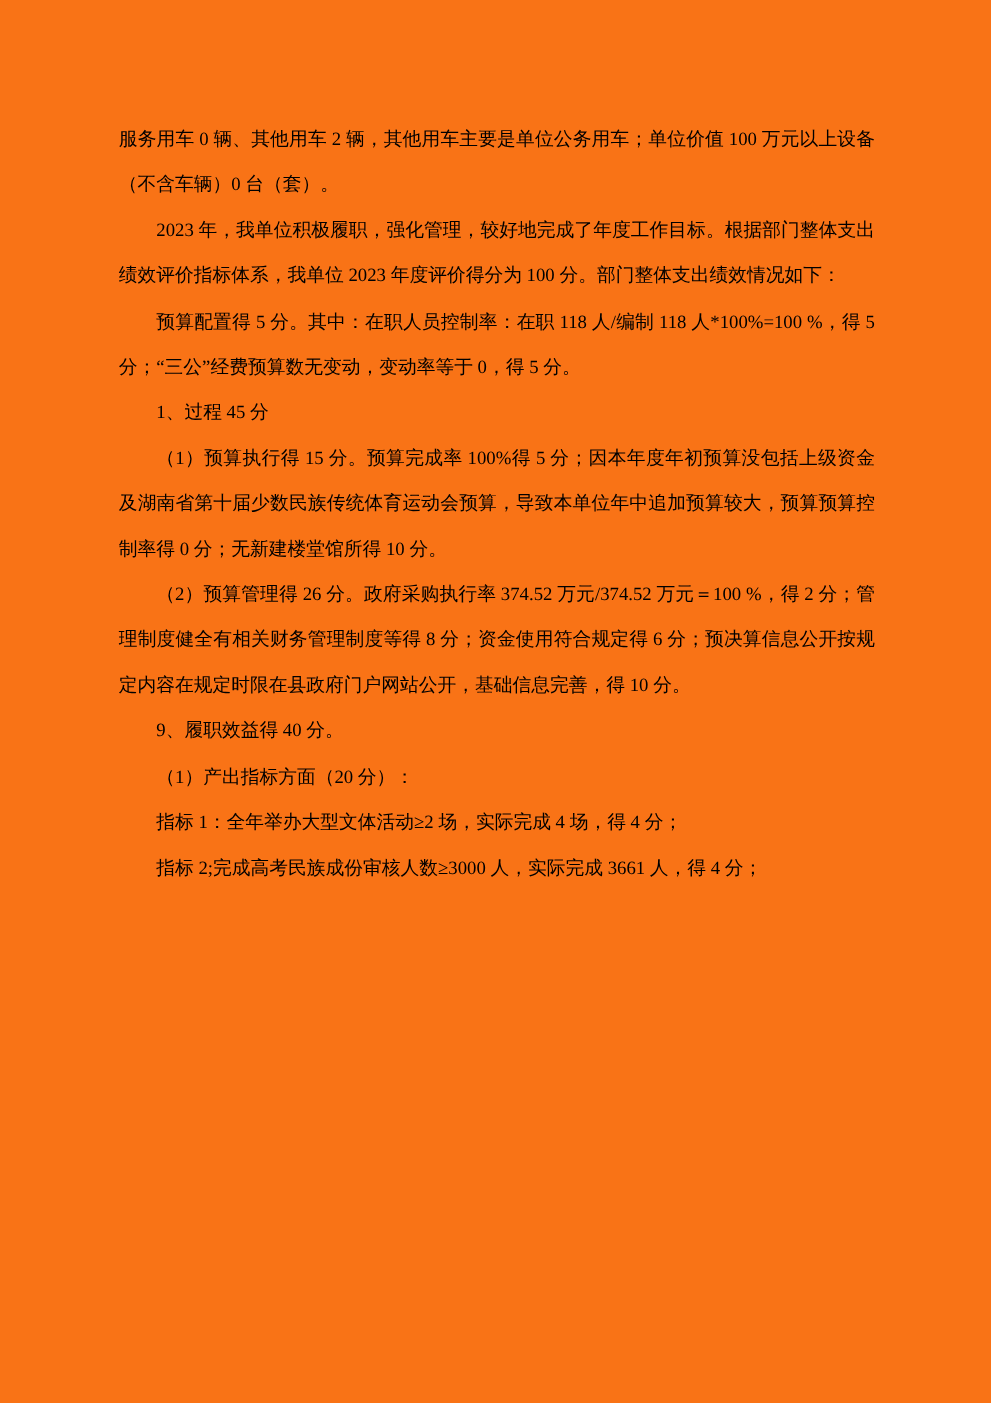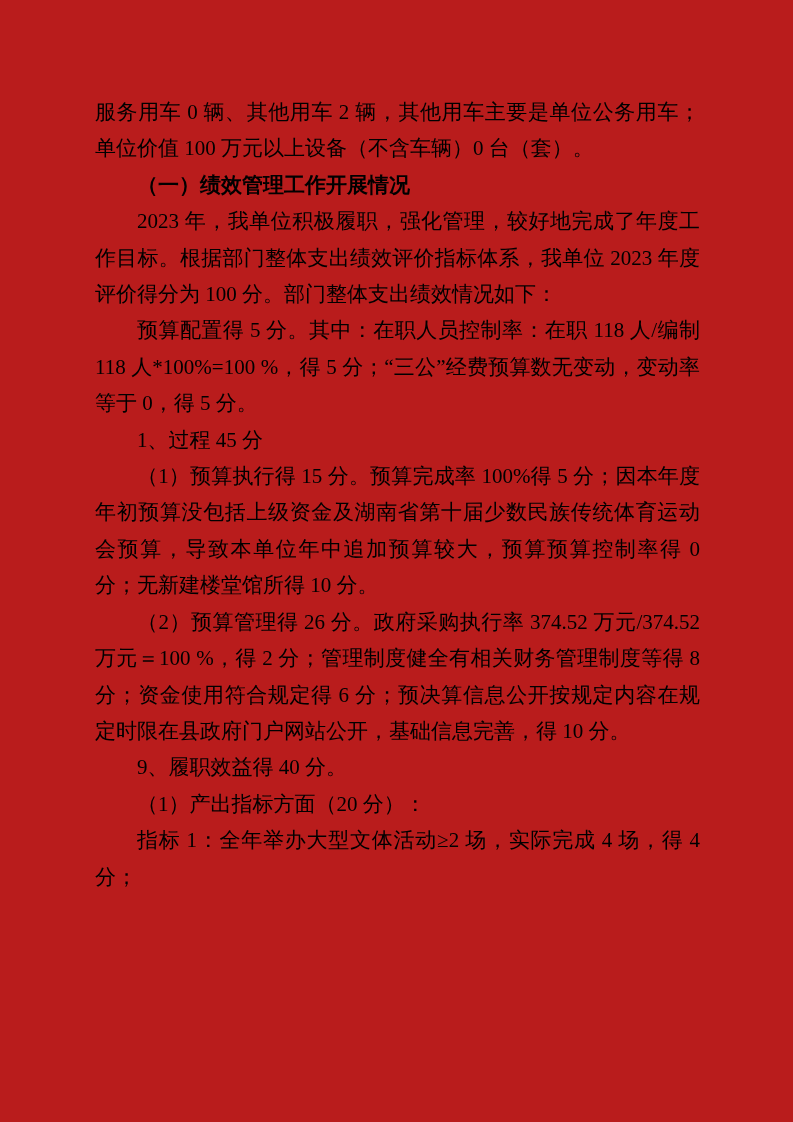--- a/index.html
+++ b/index.html
@@ -6,25 +6,25 @@
     margin: 0;
     padding: 0;
     background: #ffffff;
   }
   .page {
     position: relative;
     box-sizing: border-box;
     width: 793px;
     height: 1122px;
     margin: 0 auto;
-    background: #b91c1c;
+    background: #f97316;
     color: #000000;
     padding: 94px 93px 0 95px;
     font-family: "Liberation Serif", "DejaVu Serif", serif;
-    font-size: 21px;
+    font-size: 15px;
     line-height: 36.4px;
     overflow: hidden;
   }
   p {
     margin: 0;
     text-align: justify;
     text-justify: inter-ideograph;
     word-break: break-all;
   }
   .ind {
@@ -41,22 +41,22 @@
     font-weight: 600;
     text-indent: 2em;
     text-align: left;
   }
 </style>
 </head>
 <body>
 
 <div class="page">
   <p class="body">服务用车 0 辆、其他用车 2 辆，其他用车主要是单位公务用车；单位价值 100 万元以上设备（不含车辆）0 台（套）。</p>
-  <p class="h2">（一）绩效管理工作开展情况</p>
   <p class="body ind">2023 年，我单位积极履职，强化管理，较好地完成了年度工作目标。根据部门整体支出绩效评价指标体系，我单位 2023 年度评价得分为 100 分。部门整体支出绩效情况如下：</p>
   <p class="body ind">预算配置得 5 分。其中：在职人员控制率：在职 118 人/编制 118 人*100%=100 %，得 5 分；“三公”经费预算数无变动，变动率等于 0，得 5 分。</p>
   <p class="body ind">1、过程 45 分</p>
   <p class="body ind">（1）预算执行得 15 分。预算完成率 100%得 5 分；因本年度年初预算没包括上级资金及湖南省第十届少数民族传统体育运动会预算，导致本单位年中追加预算较大，预算预算控制率得 0 分；无新建楼堂馆所得 10 分。</p>
   <p class="body ind">（2）预算管理得 26 分。政府采购执行率 374.52 万元/374.52 万元＝100 %，得 2 分；管理制度健全有相关财务管理制度等得 8 分；资金使用符合规定得 6 分；预决算信息公开按规定内容在规定时限在县政府门户网站公开，基础信息完善，得 10 分。</p>
   <p class="body ind">9、履职效益得 40 分。</p>
   <p class="body ind">（1）产出指标方面（20 分）：</p>
   <p class="body ind">指标 1：全年举办大型文体活动≥2 场，实际完成 4 场，得 4 分；</p>
+  <p class="body ind">指标 2;完成高考民族成份审核人数≥3000 人，实际完成 3661 人，得 4 分；</p>
 </div>
 
 </body></html>

